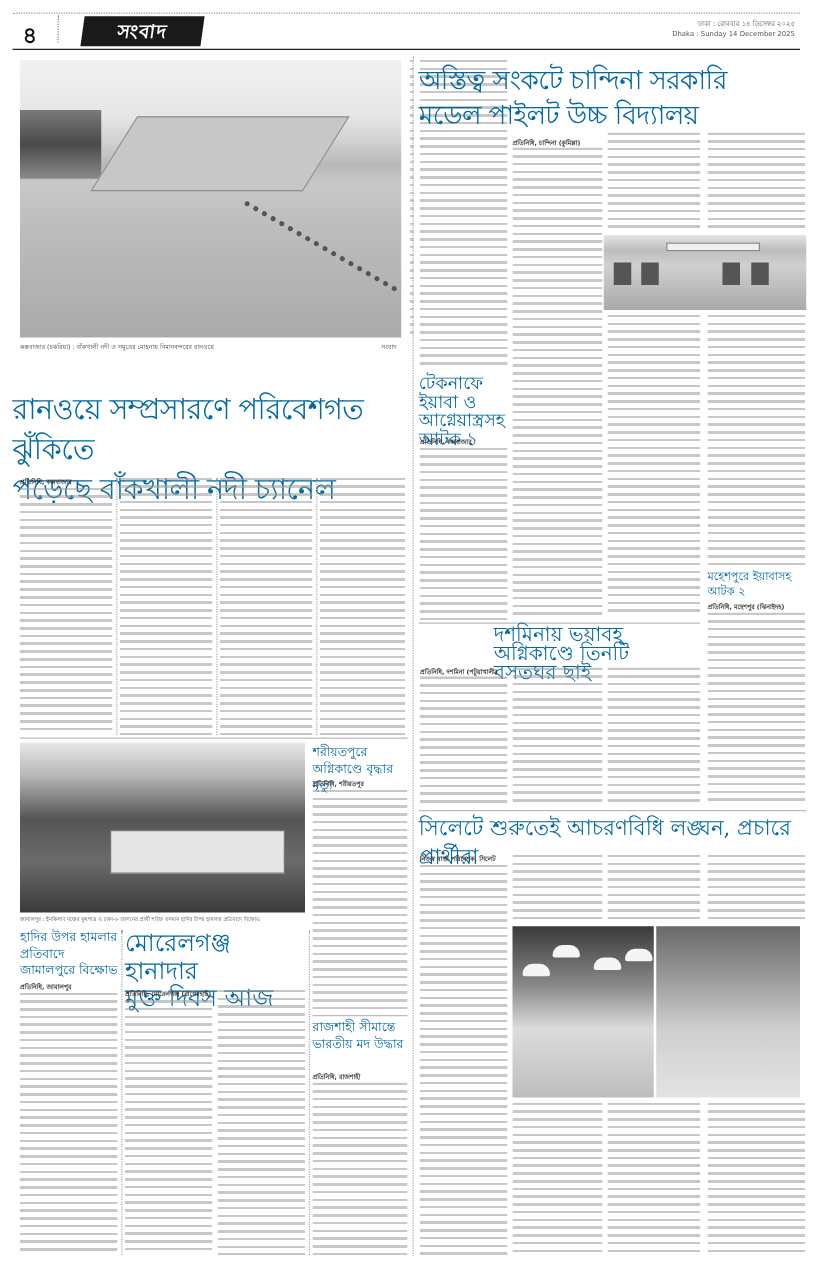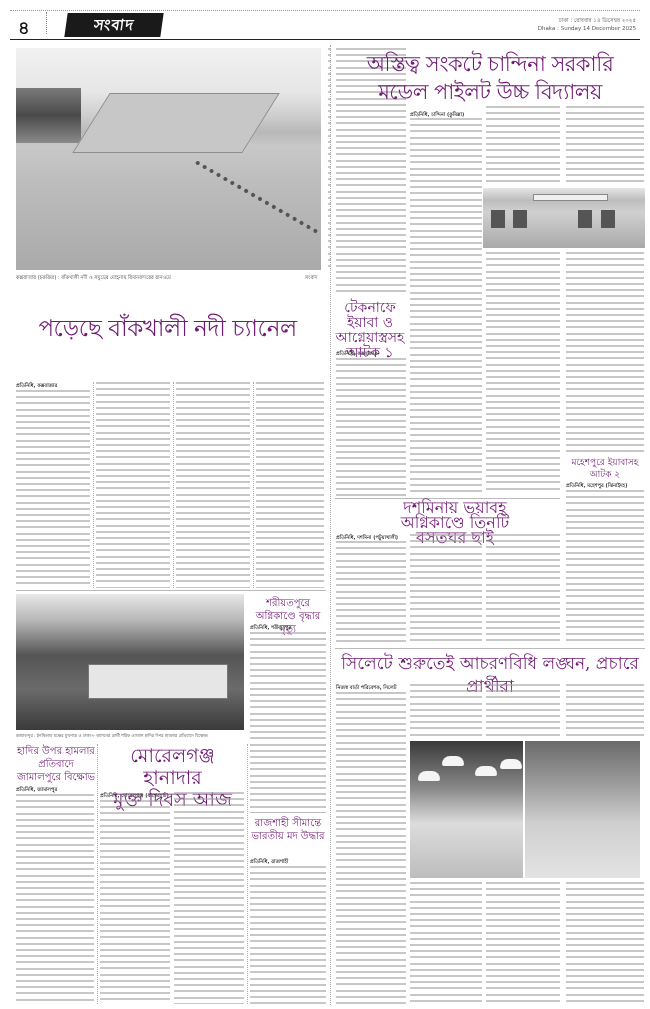--- a/index.html
+++ b/index.html
@@ -17,21 +17,21 @@
   .rule-bottom { position: absolute; left: 10px; right: 10px; top: 39px; border-top: 1.5px solid #222; }
 
   .photo { position: absolute; overflow: hidden; }
   .photo-runway { left: 16px; top: 48px; width: 305px; height: 222px;
      background: linear-gradient(180deg, #f1f1f1 0%, #e6e6e6 20%, #cfcfcf 30%, #b8b8b8 38%, #c8c8c8 44%, #bdbdbd 60%, #aaaaaa 100%); }
   .runway-strip { position: absolute; left: 75px; top: 45px; width: 170px; height: 60px; background: #c7c7c7; transform: skewX(-32deg); border: 1px solid #8d8d8d; }
   .land-left { position: absolute; left: 0; top: 40px; width: 65px; height: 55px; background: linear-gradient(180deg,#7a7a7a,#4a4a4a,#8a8a8a); }
   .piles { position: absolute; left: 180px; top: 112px; width: 140px; height: 2px; border-top: 4px dotted #555; transform: rotate(30deg); transform-origin: left; }
   .caption { position: absolute; font-size: 5px; color: #444; white-space: nowrap; }
 
-  .headline { position: absolute; text-align: center; color: #701a75; font-family: "DejaVu Serif", serif; }
+  .headline { position: absolute; text-align: left; color: #0369a1; font-family: "DejaVu Serif", serif; }
   .h-main { left: 10px; top: 312px; width: 315px; font-size: 23px; line-height: 32px; letter-spacing: -0.5px; }
   .h-right { left: 335px; top: 50px; width: 310px; font-size: 21px; line-height: 28px; letter-spacing: -0.5px; }
   .h-small { font-size: 14px; line-height: 15px; }
   .h-med { font-size: 17px; line-height: 23px; }
 
   .col { position: absolute; font-size: 4.2px; line-height: 6.2px; color: #666; text-align: justify; overflow: hidden; }
   .text-lines { width: 100%; height: 100%;
      background: repeating-linear-gradient(180deg, #9a9a9a 0px, #9a9a9a 2px, transparent 2px, transparent 6.2px); opacity: .55; }
 
   .vline { position: absolute; border-left: 1px dotted #aaa; }
@@ -74,20 +74,21 @@
 <div class="caption" style="left:305px; top:274px;">সংবাদ</div>
 
 <div class="col" style="left:328px; top:48px; width:3px; height:220px;">
     <div class="text-lines"></div>
   </div>
 <div class="col" style="left:336px; top:48px; width:70px; height:248px;">
     <div class="text-lines"></div>
   </div>
 
 <div class="headline h-main">
+  <div>রানওয়ে সম্প্রসারণে পরিবেশগত ঝুঁকিতে</div>
   <div>পড়েছে বাঁকখালী নদী চ্যানেল</div>
 </div>
 
 <div class="subhead-tag" style="left:16px; top:382px;">প্রতিনিধি, কক্সবাজার</div>
 <div class="col" style="left:16px; top:390px; width:74px; height:198px;">
     <div class="text-lines"></div>
   </div>
 <div class="vline" style="left:93px; top:382px; height:206px;"></div>
 <div class="col" style="left:96px; top:382px; width:74px; height:206px;">
     <div class="text-lines"></div>

